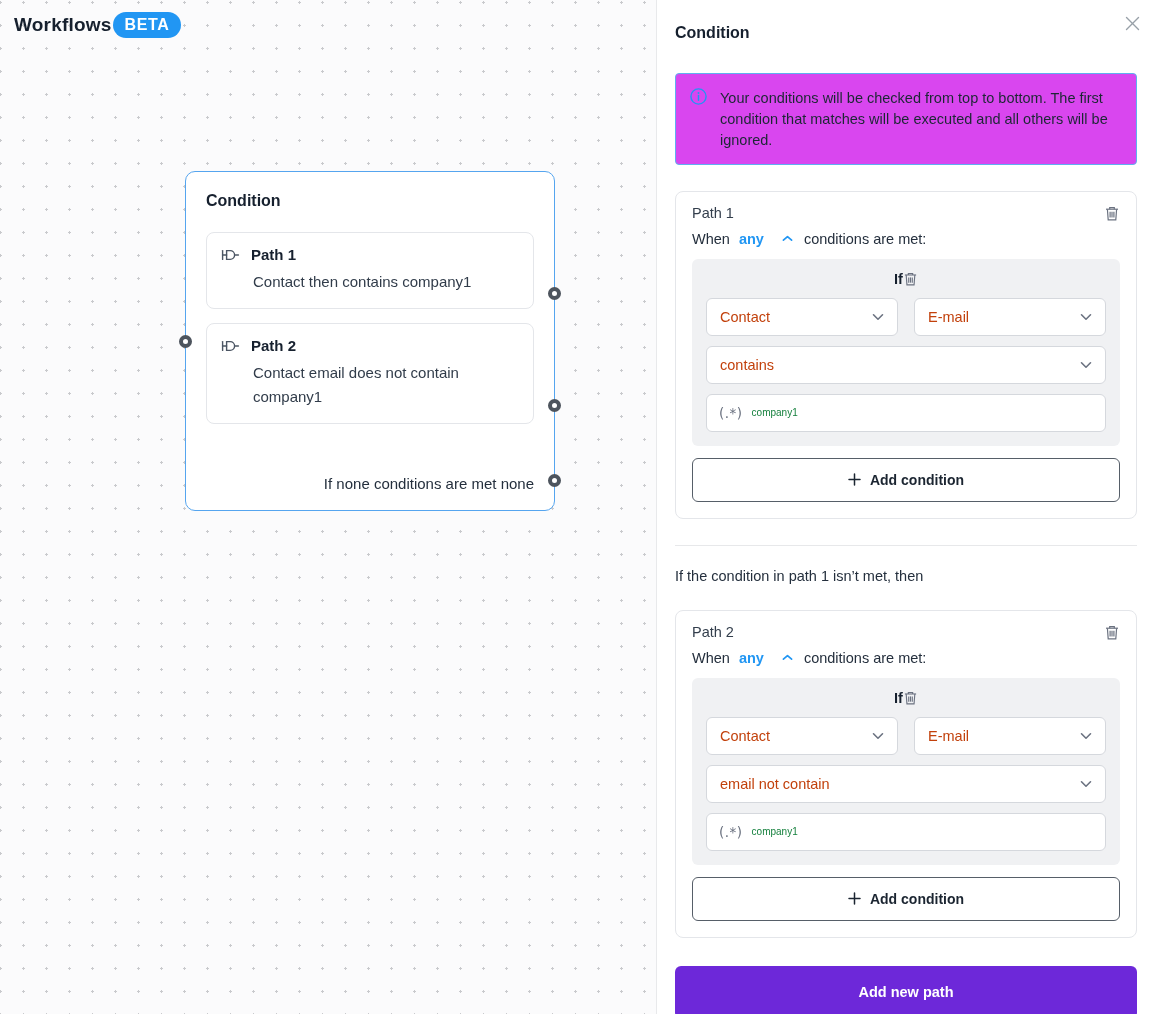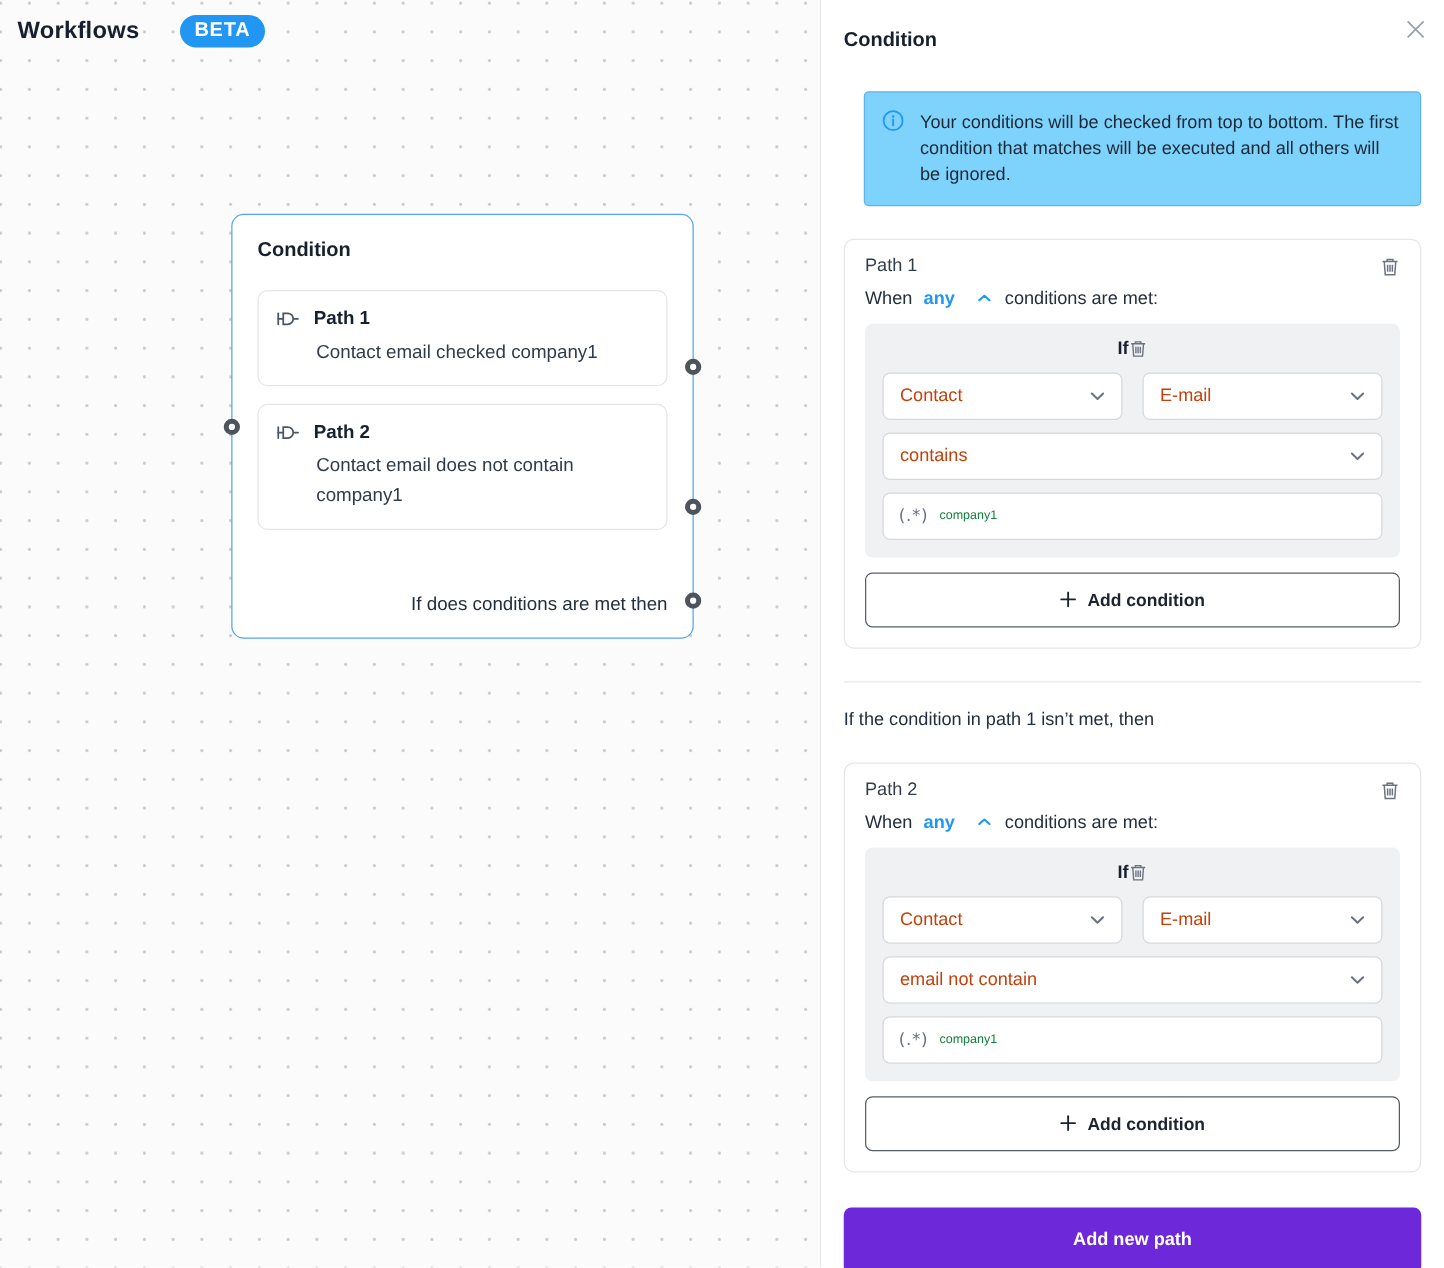--- a/index.html
+++ b/index.html
@@ -14,21 +14,21 @@
   .canvas {
     position: absolute; left: 0; top: 0; width: 657px; height: 1014px;
     background-color: #fbfbfc;
     background-image: radial-gradient(circle, #c9cacd 1px, transparent 1.4px);
     background-size: 23px 23px;
     background-position: 12px 14px;
     border-right: 1px solid #e8e9eb;
   }
   .canvas-header {
     position: absolute; left: 14px; top: 12px;
-    display: flex; align-items: center; gap: 32px;
+    display: flex; align-items: center; gap: 1px;
   }
   .canvas-title { font-size: 19px; font-weight: 700; color: #16202e; letter-spacing: .2px; }
   .beta-badge {
     background: #2196f3; color: #fff; font-size: 16px; font-weight: 700;
     letter-spacing: .6px; padding: 4px 12px; border-radius: 999px;
   }
 
   
   .node {
     position: absolute; left: 185px; top: 171px; width: 370px; height: 340px;
@@ -63,23 +63,23 @@
   .panel {
     position: absolute; right: 0; top: 0; width: 498px; height: 1014px;
     background: #fff; padding: 16px 18px;
   }
   .panel-title { font-size: 16px; font-weight: 700; color: #16202e; margin-top: 8px; }
   .close-btn {
     position: absolute; right: 12px; top: 12px; width: 22px; height: 22px;
     display: flex; align-items: center; justify-content: center; cursor: pointer;
   }
   .info-box {
-    margin-top: 31px; background: #7dd3fc; border: 1px solid #5fb0ef;
+    margin-top: 31px; background: #d946ef; border: 1px solid #5fb0ef;
     border-radius: 4px; padding: 14px 16px 13px 14px;
-    display: flex; gap: 13px; margin-left: 16px;
+    display: flex; gap: 13px;
   }
   .info-text { font-size: 14.5px; line-height: 1.44; color: #1c2734; max-width: 400px; }
 
   .path-card {
     border: 1px solid #e4e6ea; border-radius: 8px;
     margin-top: 26px; padding: 13px 16px 16px; background: #fff;
   }
   .path-card-head { display: flex; align-items: flex-start; justify-content: space-between; }
   .path-card-label { font-size: 14.5px; color: #333e4c; }
   .when-row {
@@ -148,39 +148,39 @@
         <span>
           <svg width="19" height="16" viewBox="0 0 19 16" fill="none" stroke="#4b5563" stroke-width="1.4" stroke-linecap="round">
             <path d="M1.6 3.6 V12.4"></path>
             <path d="M1.6 8 H5.6"></path>
             <path d="M5.6 3.6 H9.2 A4.4 4.4 0 0 1 9.2 12.4 H5.6 Z"></path>
             <path d="M14.4 8 H17.4"></path>
           </svg>
         </span>
         <span class="node-path-label">Path 1</span>
       </div>
-      <div class="node-path-desc">Contact email checked company1</div>
+      <div class="node-path-desc">Contact then contains company1</div>
     </div>
 
     <div class="node-path-card">
       <div class="node-path-head">
         <span>
           <svg width="19" height="16" viewBox="0 0 19 16" fill="none" stroke="#4b5563" stroke-width="1.4" stroke-linecap="round">
             <path d="M1.6 3.6 V12.4"></path>
             <path d="M1.6 8 H5.6"></path>
             <path d="M5.6 3.6 H9.2 A4.4 4.4 0 0 1 9.2 12.4 H5.6 Z"></path>
             <path d="M14.4 8 H17.4"></path>
           </svg>
         </span>
         <span class="node-path-label">Path 2</span>
       </div>
       <div class="node-path-desc">Contact email does not contain company1</div>
     </div>
 
-    <div class="node-fallback">If does conditions are met then</div>
+    <div class="node-fallback">If none conditions are met none</div>
 
     <span class="handle handle-left"></span>
     <span class="handle handle-right1"></span>
     <span class="handle handle-right2"></span>
     <span class="handle handle-right3"></span>
   </div>
 </div>
 
 <div class="panel">
 

